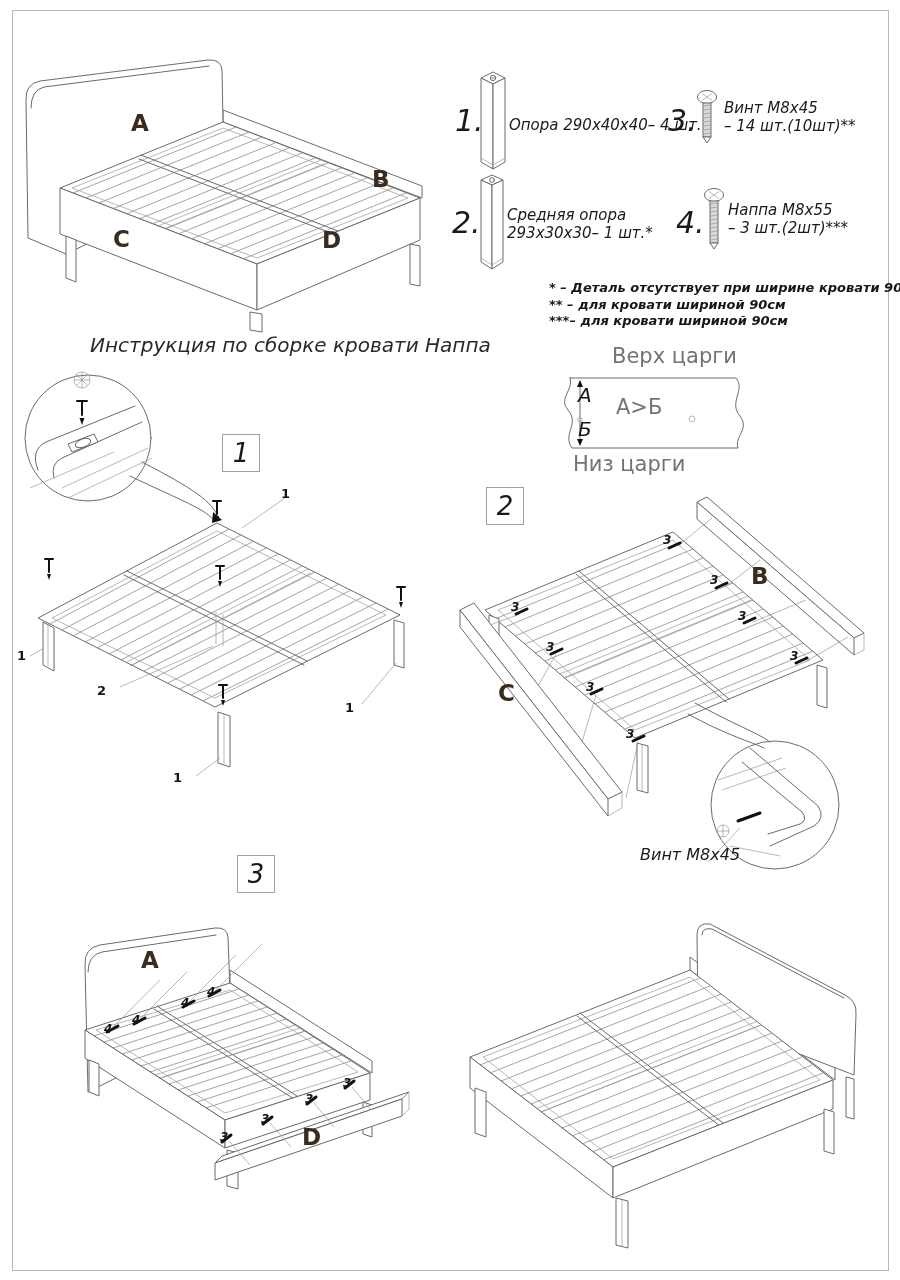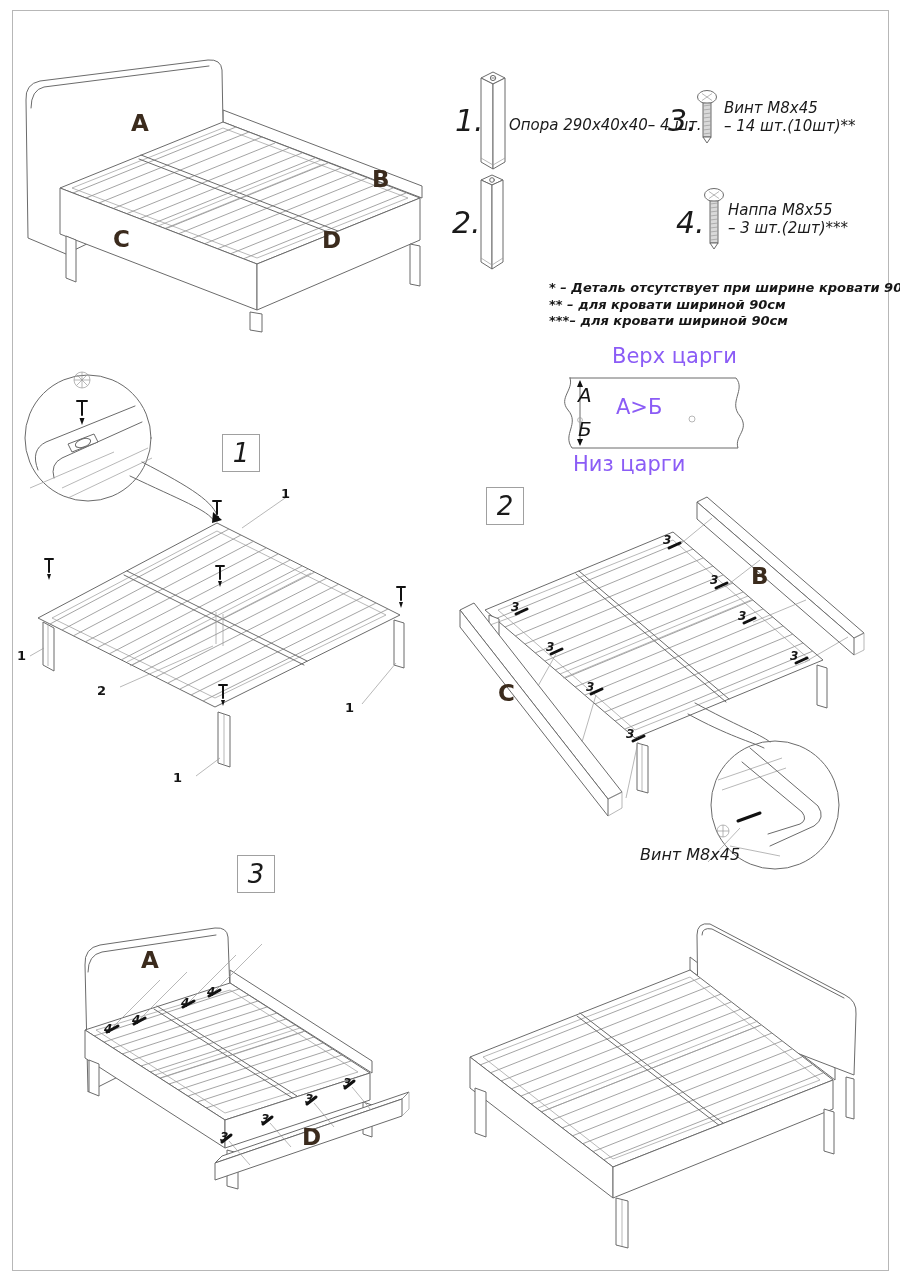--- a/index.html
+++ b/index.html
@@ -7,21 +7,21 @@
          font-family:"DejaVu Sans",sans-serif;color:#111;}
   .pborder{position:absolute;left:12px;top:10px;right:11px;bottom:9px;border:1px solid #b7b7b7;}
   .abs{position:absolute;white-space:nowrap;}
   .brown{font-weight:700;font-size:23px;color:#3b2b1d;font-style:normal;}
   .numlab{font-weight:700;font-size:13px;color:#151515;}
   .smlab{font-weight:700;font-style:italic;font-size:12px;color:#151515;}
   .partnum{font-style:italic;font-size:30px;color:#1a1a1a;}
   .parttext{font-style:italic;font-size:15px;line-height:18px;color:#1a1a1a;}
   .notes{font-style:italic;font-weight:700;font-size:13px;line-height:16.5px;color:#161616;}
   .title{font-style:italic;font-size:20px;color:#2a2a2a;text-align:center;width:380px;}
-  .cargi{font-size:21px;color:#8b5cf6;}
+  .cargi{font-size:21px;color:#737373;}
   .letit{font-style:italic;font-size:20px;color:#151515;}
   .stepbox{width:36px;height:36px;border:1.5px solid #a0a0a0;background:#fff;
            display:flex;align-items:center;justify-content:center;
            font-style:italic;font-size:26px;color:#1a1a1a;}
   .callout{font-style:italic;font-size:16px;color:#1a1a1a;}
   svg{position:absolute;overflow:visible;}
   .ln{stroke:#6b6b6b;stroke-width:1;fill:none;stroke-linejoin:round;stroke-linecap:round;}
   .lnf{stroke:#6b6b6b;stroke-width:1;fill:#ffffff;stroke-linejoin:round;}
   .slat{stroke:#9a9a9a;stroke-width:.9;fill:none;}
   .thin{stroke:#9a9a9a;stroke-width:.7;fill:none;}
@@ -73,20 +73,24 @@
   <div class="abs parttext" style="left:509px;top:116px">Опора 290х40х40– 4 шт.</div>
 
   <div class="abs partnum" style="left:452px;top:205px">2.</div>
   <svg style="left:478px;top:173px" width="28" height="102" viewBox="0 0 28 102">
     <path class="lnf" d="M14,2 L25,7 L14,12 L3,7 Z"></path>
     <circle class="ln" cx="14" cy="7" r="2.3"></circle>
     <path class="lnf" d="M3,7 L3,89 L14,96 L14,12 Z"></path>
     <path class="lnf" d="M14,12 L14,96 L25,89 L25,7 Z"></path>
     <path class="thin" d="M3,85 L14,92 L25,85"></path>
   </svg>
+  <div class="abs parttext" style="left:507px;top:206px">
+    <div>Средняя опора</div>
+    <div>293х30х30– 1 шт.*</div>
+  </div>
 
   <div class="abs partnum" style="left:668px;top:103px">3.</div>
   <svg style="left:694px;top:90px" width="26" height="56" viewBox="0 0 26 56">
     <ellipse class="lnf" cx="13" cy="7" rx="9.5" ry="6.5" fill="#eee"></ellipse>
     <path class="thin" d="M8,3.5 L18,10.5 M18,3.5 L8,10.5"></path>
     <rect class="shaft" x="9" y="13" width="8" height="34"></rect>
     <path class="thin" d="M9,16 L17,15 M9,20 L17,19 M9,24 L17,23 M9,28 L17,27 M9,32 L17,31 M9,36 L17,35 M9,40 L17,39 M9,44 L17,43"></path>
     <path class="lnf" d="M9,47 L17,47 L13,53 Z" fill="#d9d9d9"></path>
   </svg>
   <div class="abs parttext" style="left:724px;top:99px">
@@ -106,20 +110,21 @@
     <div>Наппа М8х55</div>
     <div>– 3 шт.(2шт)***</div>
   </div>
 
   <div class="abs notes" style="left:549px;top:280px">
     <div>* – Деталь отсутствует при ширине кровати 90см</div>
     <div>** – для кровати шириной 90см</div>
     <div>***– для кровати шириной 90см</div>
   </div>
 
+  <div class="abs title" style="left:90px;top:333px">Инструкция по сборке кровати Наппа</div>
 
   <div class="abs cargi" style="left:612px;top:344px">Верх царги</div>
   <svg style="left:540px;top:372px" width="225" height="82" viewBox="0 0 225 82">
     <path class="ln" d="M30,6 L196,6 C206,18 188,30 200,44 C210,58 194,64 198,76 L32,76 C22,62 40,52 28,38 C18,26 34,18 30,6 Z"></path>
     <path class="ln" d="M40,10 L40,72"></path>
     <path class="fillb" d="M40,8 l-3,7 l6,0 Z M40,74 l-3,-7 l6,0 Z"></path>
     <circle class="thin" cx="40" cy="48" r="2.4"></circle>
     <circle class="thin" cx="152" cy="47" r="3"></circle>
   </svg>
   <div class="abs letit" style="left:578px;top:383px">А</div>

